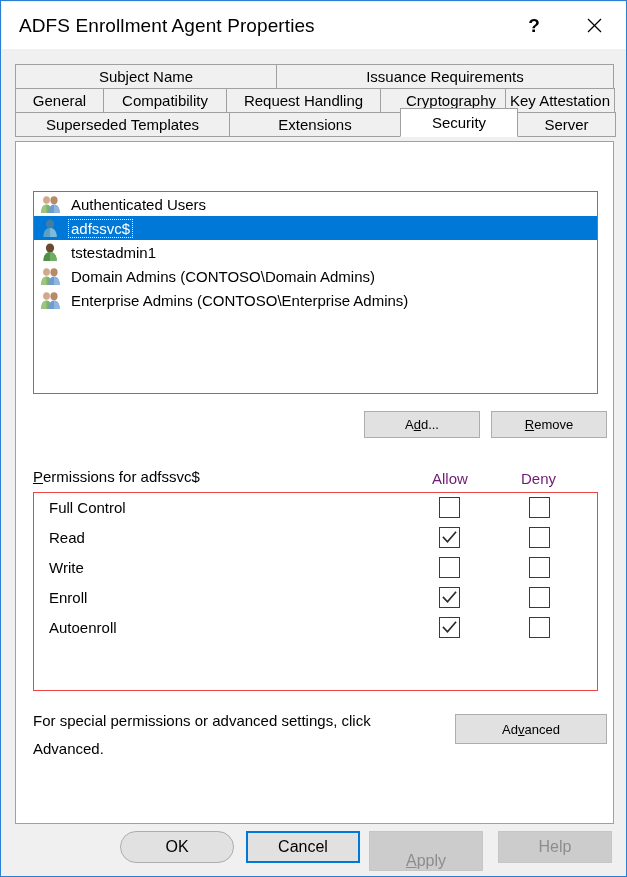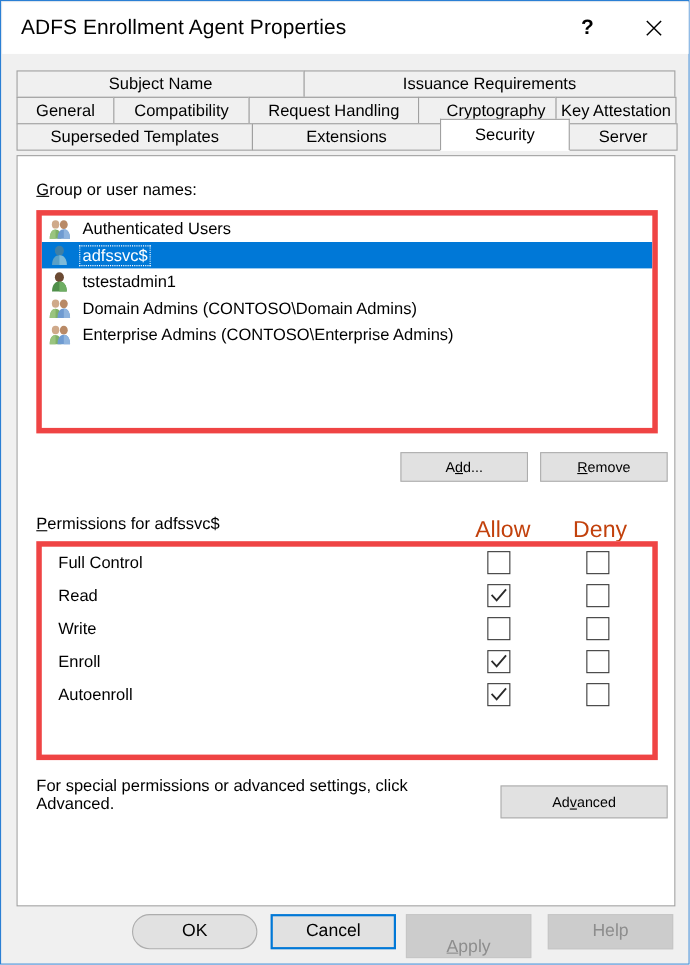--- a/index.html
+++ b/index.html
@@ -120,21 +120,21 @@
   }
   .field-label .mn {
     text-decoration: underline;
   }
 
   
   .listbox {
     position: absolute;
     box-sizing: border-box;
     background: #ffffff;
-    border: 5px solid #ef4444;
+    border: 1px solid #ef4444;
     overflow: hidden;
   }
   #userlist {
     left: 17px;
     top: 49px;
     width: 565px;
     height: 203px;
   }
   .listrow {
     height: 24px;
@@ -184,22 +184,22 @@
   }
   .btn .mn { text-decoration: underline; }
 
   #btn-add    { left: 348px; top: 269px; width: 116px; height: 27px; }
   #btn-remove { left: 475px; top: 269px; width: 116px; height: 27px; }
   #btn-advanced { left: 439px; top: 572px; width: 152px; height: 30px; }
 
   
   #permhdr-allow, #permhdr-deny {
     position: absolute;
-    font-size: 21px;
-    color: #c2410c;
+    font-size: 15px;
+    color: #701a75;
     top: 328px;
   }
   #permhdr-allow { left: 416px; }
   #permhdr-deny  { left: 505px; }
 
   #permlist {
     left: 17px;
     top: 350px;
     width: 565px;
     height: 199px;
@@ -230,21 +230,21 @@
   .cbx svg { position: absolute; left: 1px; top: 1px; }
 
   
   #footnote {
     position: absolute;
     left: 17px;
     top: 565px;
     width: 400px;
     font-size: 15px;
     color: #000000;
-    line-height: 16px;
+    line-height: 28px;
   }
 
   
   .dlgbtn {
     position: absolute;
     box-sizing: border-box;
     background: #e1e1e1;
     border: 1px solid #adadad;
     font-size: 16px;
     color: #000000;
@@ -320,21 +320,20 @@
           <span>Security</span>
         </div>
         <div class="tab" style="width: 99px;">
           <span>Server</span>
         </div>
       </div>
   </div>
 
   <div class="tabpage">
 
-    <div class="field-label" style="left:17px; top:22px;"><span class="mn">G</span><span>roup or user names:</span></div>
 
     <div class="listbox" id="userlist">
         <div class="listrow">
           <span class="ic"><svg width="22" height="20" viewBox="0 0 22 20">
               <ellipse cx="6.5" cy="6" rx="3.4" ry="3.8" fill="#cfa98a"></ellipse>
               <path d="M1.2 19 C1.2 13.4 3.6 10.6 6.5 10.6 C9.4 10.6 11.8 13.4 11.8 19 Z" fill="#7fb069"></path>
               <path d="M1.2 19 C1.2 13.4 3.6 10.6 6.5 10.6 L6.5 19 Z" fill="#9ac47f"></path>
               <ellipse cx="14" cy="6.2" rx="3.6" ry="4" fill="#b98a66"></ellipse>
               <path d="M8.3 19 C8.3 13.2 10.9 10.4 14 10.4 C17.1 10.4 19.7 13.2 19.7 19 Z" fill="#6f9bd1"></path>
               <path d="M14 10.4 C17.1 10.4 19.7 13.2 19.7 19 L14 19 Z" fill="#8fb4de"></path>

